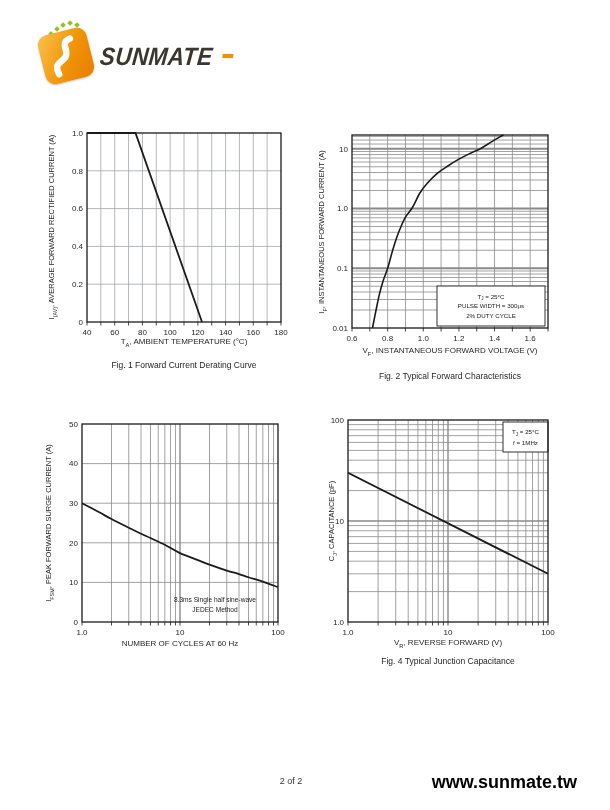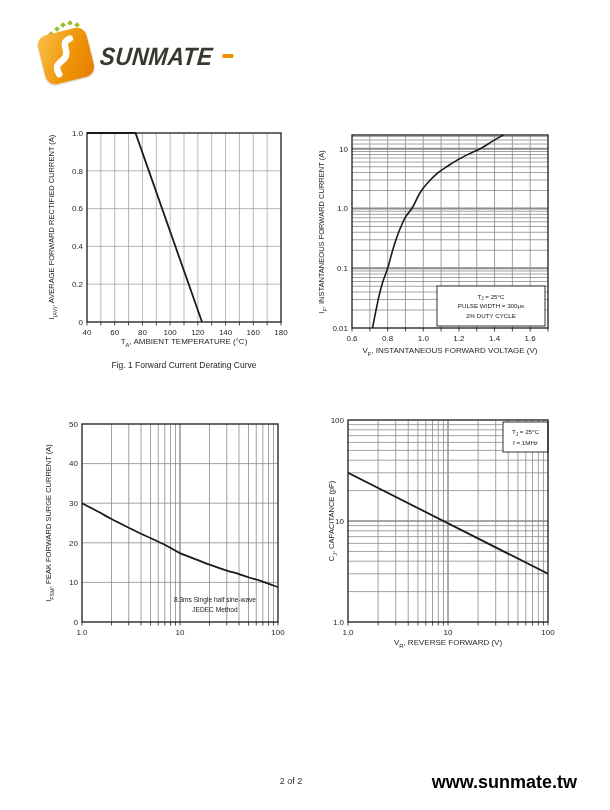--- a/index.html
+++ b/index.html
@@ -213,20 +213,21 @@
         <text x="155.9090909090909" y="220.5" text-anchor="middle">1.2</text>
         <text x="191.54545454545453" y="220.5" text-anchor="middle">1.4</text>
         <text x="227.1818181818182" y="220.5" text-anchor="middle">1.6</text>
         <text x="45" y="210.8" text-anchor="end">0.01</text>
         <text x="45" y="151.0559815378055" text-anchor="end">0.1</text>
         <text x="45" y="91.31196307561095" text-anchor="end">1.0</text>
         <text x="45" y="31.56794461341642" text-anchor="end">10</text>
       </g>
     </svg>
   <div class="x-title"><span>V</span><sub>F</sub><span>, INSTANTANEOUS FORWARD VOLTAGE (V)</span></div>
+  <div class="caption">Fig. 2 Typical Forward Characteristics</div>
 </div>
 
 <div class="chart-block" id="fig3">
   <div class="y-title"><span>I</span><sub>FSM</sub><span>, PEAK FORWARD SURGE CURRENT (A)</span></div>
   <svg class="plot" width="265" height="236" viewBox="0 0 265 236">
       <defs>
         <clipPath id="fig3-cp">
           <rect x="49" y="18" width="196" height="200"></rect>
         </clipPath>
       </defs>
@@ -285,20 +286,21 @@
         <text x="147" y="229.5" text-anchor="middle">10</text>
         <text x="245" y="229.5" text-anchor="middle">100</text>
         <text x="45" y="219.8" text-anchor="end">0</text>
         <text x="45" y="180.20000000000002" text-anchor="end">10</text>
         <text x="45" y="140.60000000000002" text-anchor="end">20</text>
         <text x="45" y="101" text-anchor="end">30</text>
         <text x="45" y="61.39999999999999" text-anchor="end">40</text>
         <text x="45" y="21.8" text-anchor="end">50</text>
       </g>
     </svg>
+  <div class="x-title"><span>NUMBER OF CYCLES AT 60 Hz</span></div>
 </div>
 
 <div class="chart-block" id="fig4">
   <div class="y-title"><span>C</span><sub>J</sub><span>, CAPACITANCE (pF)</span></div>
   <svg class="plot" width="265" height="236" viewBox="0 0 265 236">
       <defs>
         <clipPath id="fig4-cp">
           <rect x="45" y="14" width="200" height="204"></rect>
         </clipPath>
       </defs>
@@ -369,16 +371,17 @@
       <g font-size="8" fill="#1f1f1f">
         <text x="45" y="229.5" text-anchor="middle">1.0</text>
         <text x="145" y="229.5" text-anchor="middle">10</text>
         <text x="245" y="229.5" text-anchor="middle">100</text>
         <text x="41" y="219.8" text-anchor="end">1.0</text>
         <text x="41" y="118.8" text-anchor="end">10</text>
         <text x="41" y="17.8" text-anchor="end">100</text>
       </g>
     </svg>
   <div class="x-title"><span>V</span><sub>R</sub><span>, REVERSE FORWARD (V)</span></div>
+  <div class="caption">Fig. 4 Typical Junction Capacitance</div>
 </div>
 
 <div class="page-num">2 of 2</div>
 <div class="site">www.sunmate.tw</div>
 
 </body></html>

